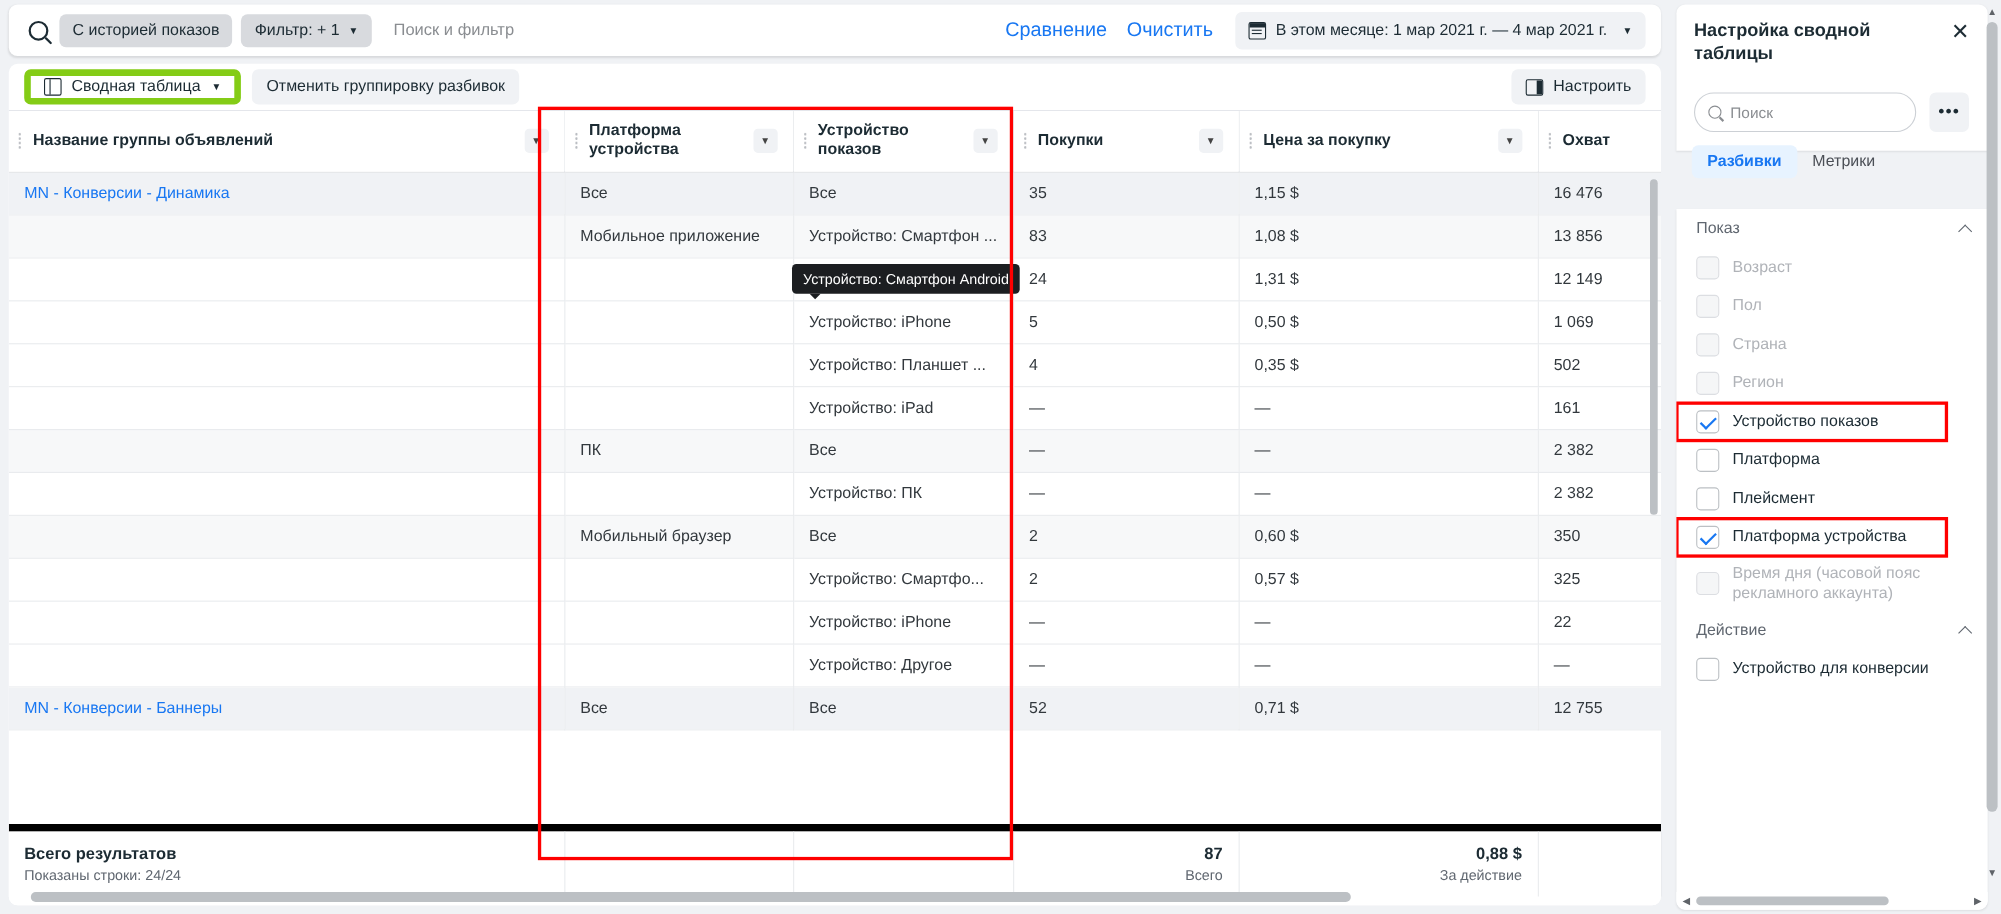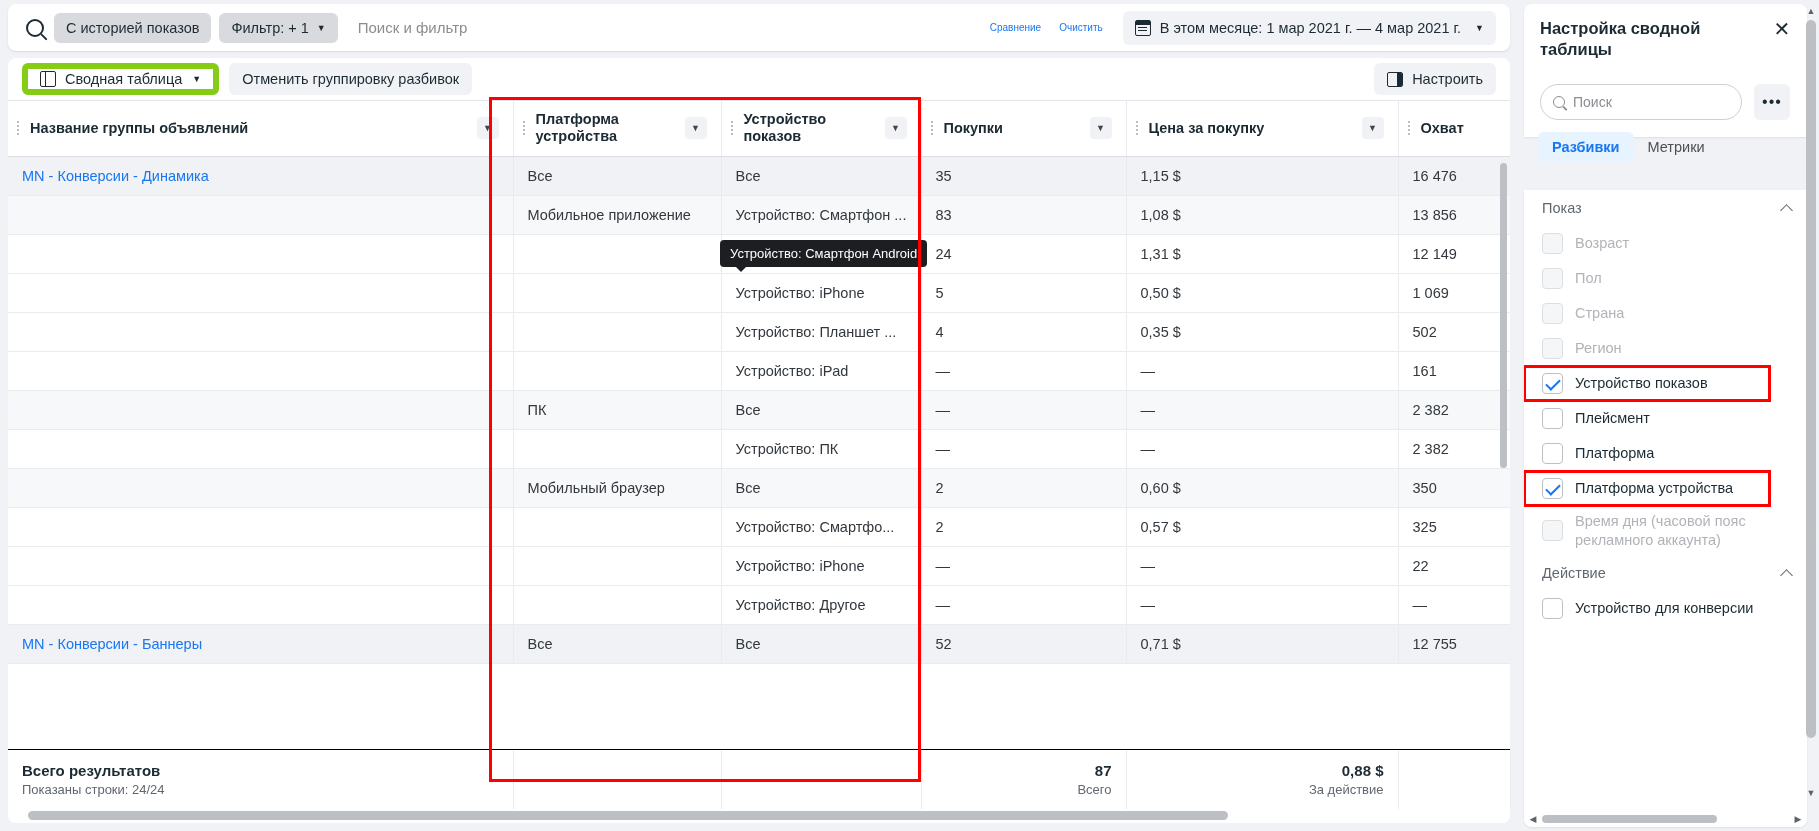--- a/index.html
+++ b/index.html
@@ -67,21 +67,21 @@
   }
   #search-placeholder {
     color: #8a8d91;
     font-size: 15px;
     margin-left: 12px;
     flex: 1;
     cursor: text;
   }
   .link-btn {
     color: #1877f2;
-    font-size: 10px;
+    font-size: 18px;
     margin-left: 18px;
     cursor: pointer;
     white-space: nowrap;
   }
   #daterange {
     margin-left: 20px;
     margin-right: 4px;
     background: #f0f2f5;
     border-radius: 6px;
     height: 34px;
@@ -266,21 +266,21 @@
     border-right: 5px solid transparent;
     border-top: 5px solid #1c1e21;
   }
 
   
   #footer-total {
     position: absolute;
     left: 8px; bottom: 8px;
     width: 1502px; height: 74px;
     background: #ffffff;
-    border-top: 1px solid #000000;
+    border-top: 7px solid #000000;
     z-index: 30;
     border-radius: 0 0 8px 8px;
   }
   #footer-total table {
     border-collapse: collapse;
     width: 100%;
     table-layout: fixed;
     font-size: 14.5px;
   }
   #footer-total td {
@@ -808,25 +808,25 @@
         <div class="chk-row">
           <span class="chk disabled"></span>
           <span class="chk-label dim">Регион</span>
         </div>
         <div class="chk-row" style="position: relative; outline: rgb(255, 0, 0) solid 3px; outline-offset: -2px; width: 246px;">
           <span class="chk checked"></span>
           <span class="chk-label">Устройство показов</span>
         </div>
         <div class="chk-row">
           <span class="chk"></span>
-          <span class="chk-label">Плейсмент</span>
+          <span class="chk-label">Платформа</span>
         </div>
         <div class="chk-row">
           <span class="chk"></span>
-          <span class="chk-label">Платформа</span>
+          <span class="chk-label">Плейсмент</span>
         </div>
         <div class="chk-row" style="position: relative; outline: rgb(255, 0, 0) solid 3px; outline-offset: -2px; width: 246px;">
           <span class="chk checked"></span>
           <span class="chk-label">Платформа устройства</span>
         </div>
         <div class="chk-row tall">
           <span class="chk disabled"></span>
           <span class="chk-label dim">Время дня (часовой пояс рекламного аккаунта)</span>
         </div>
       </div>

